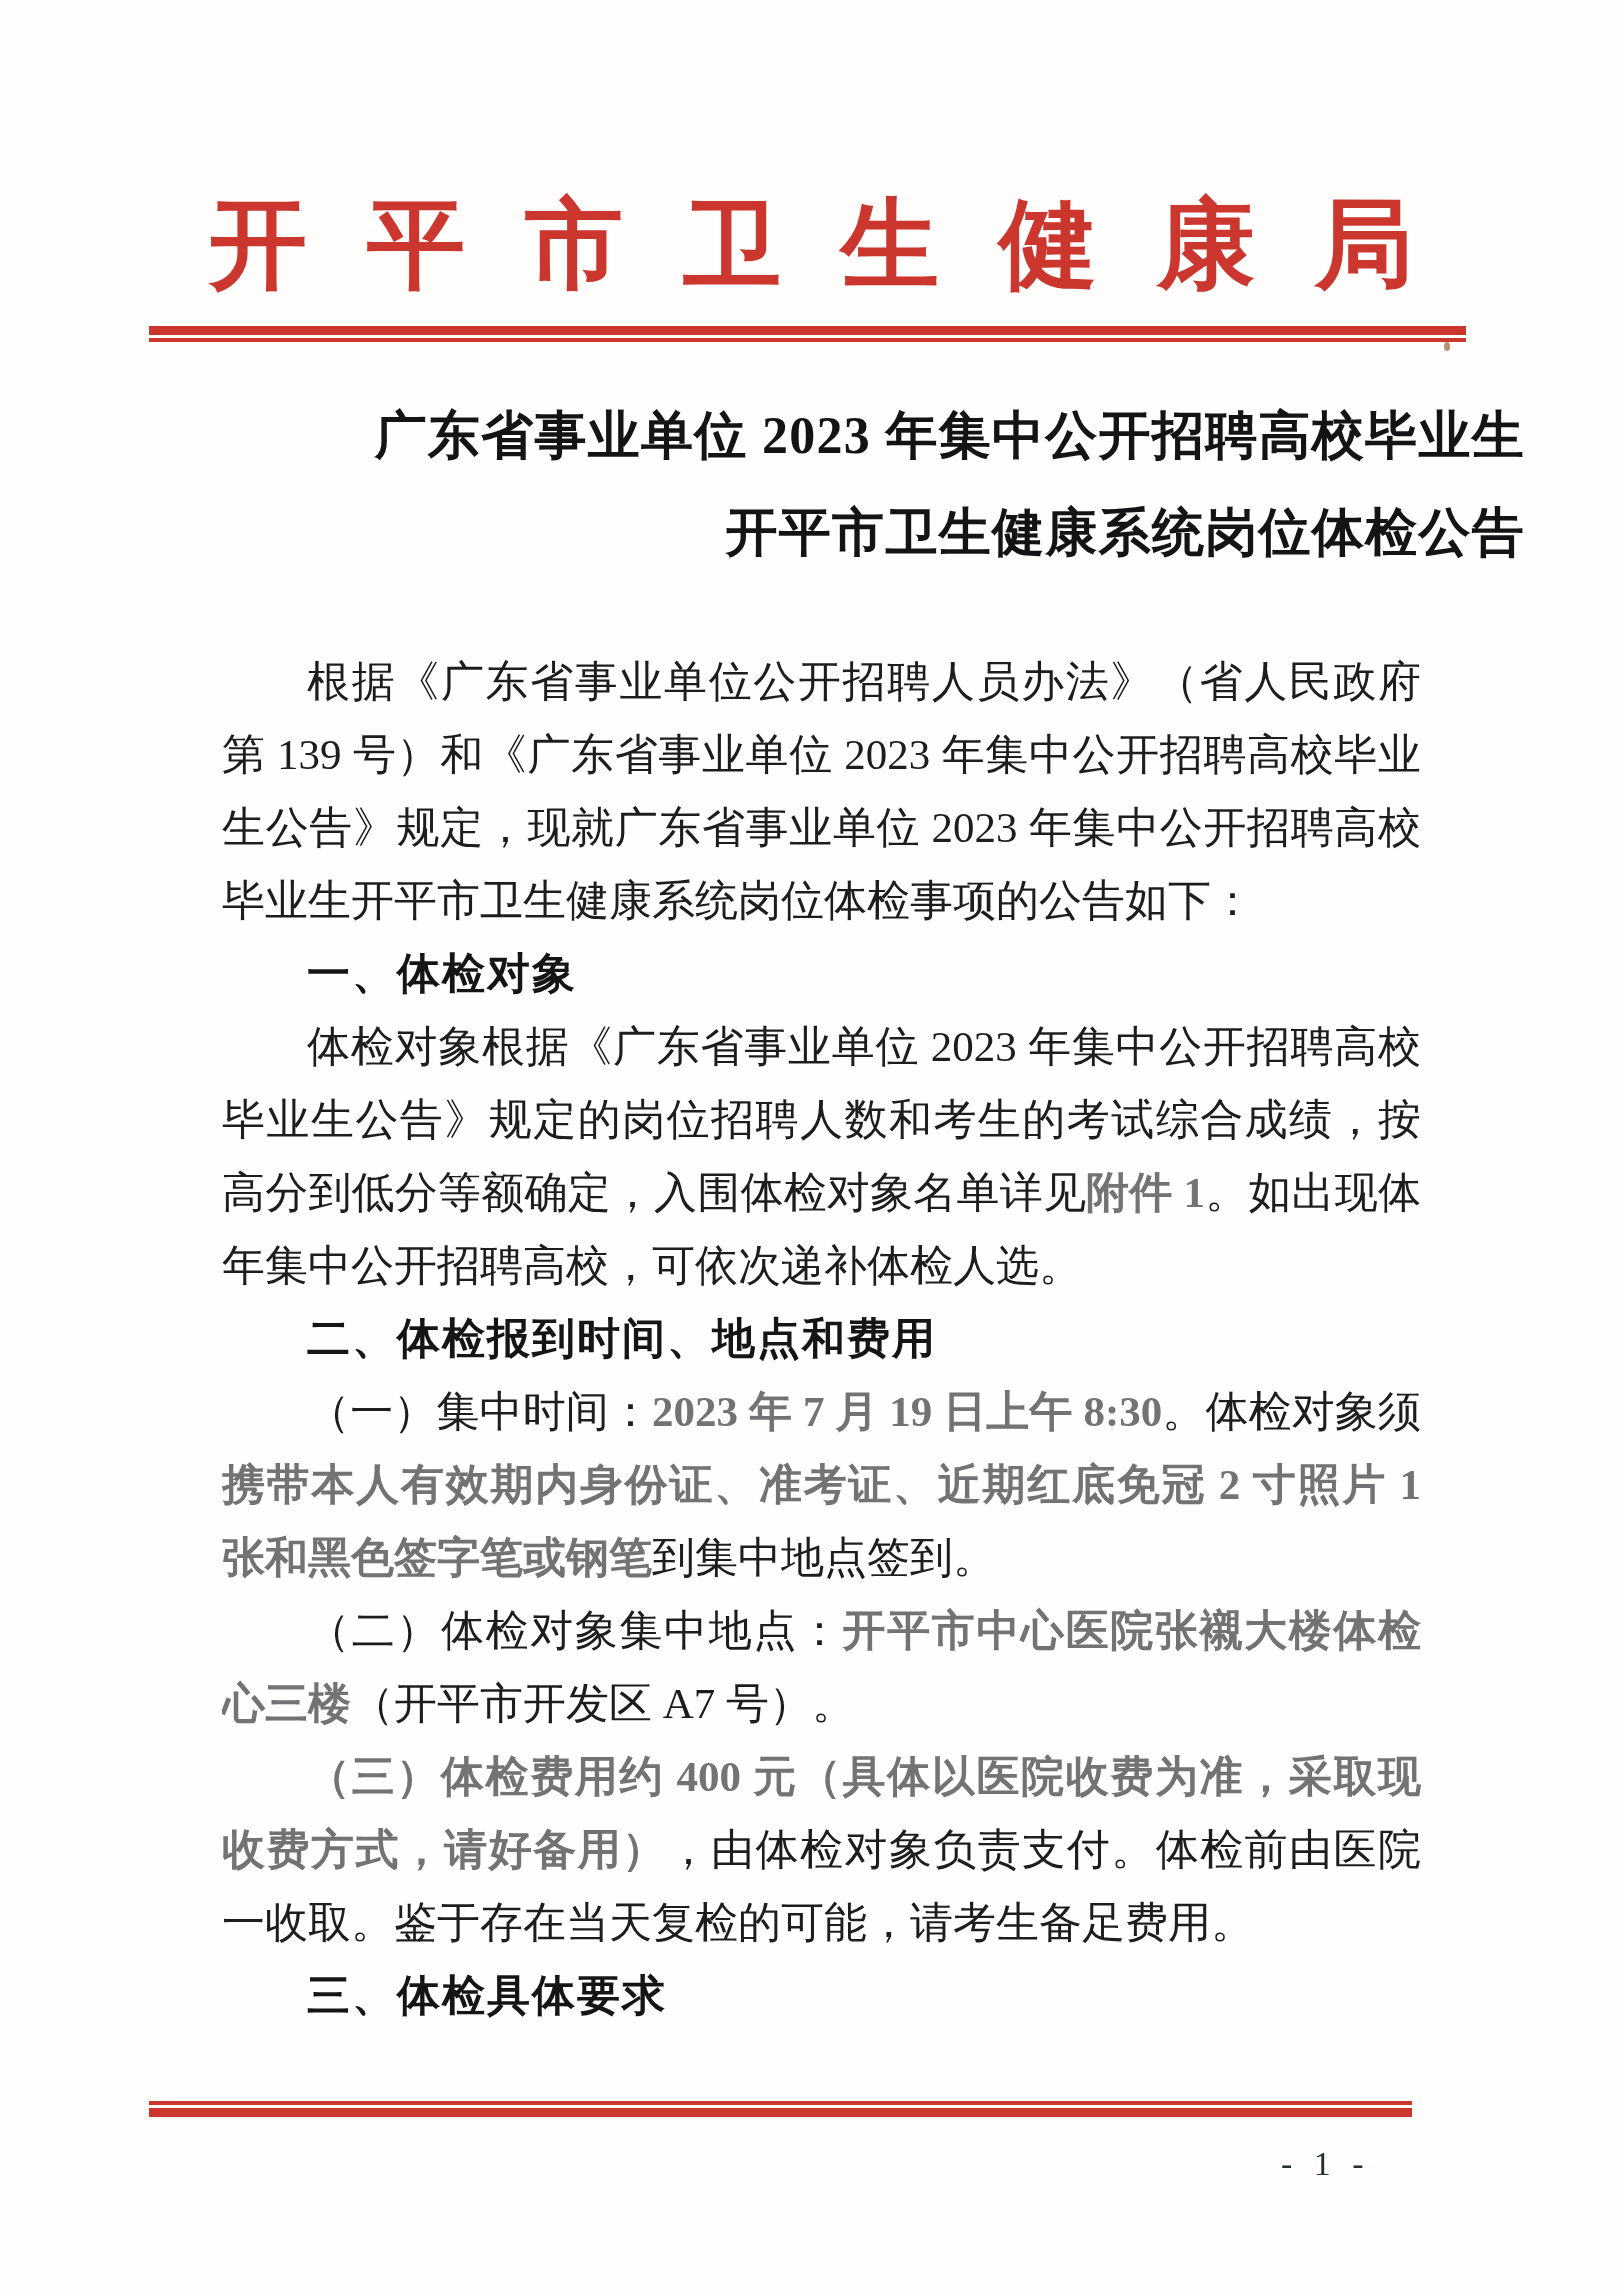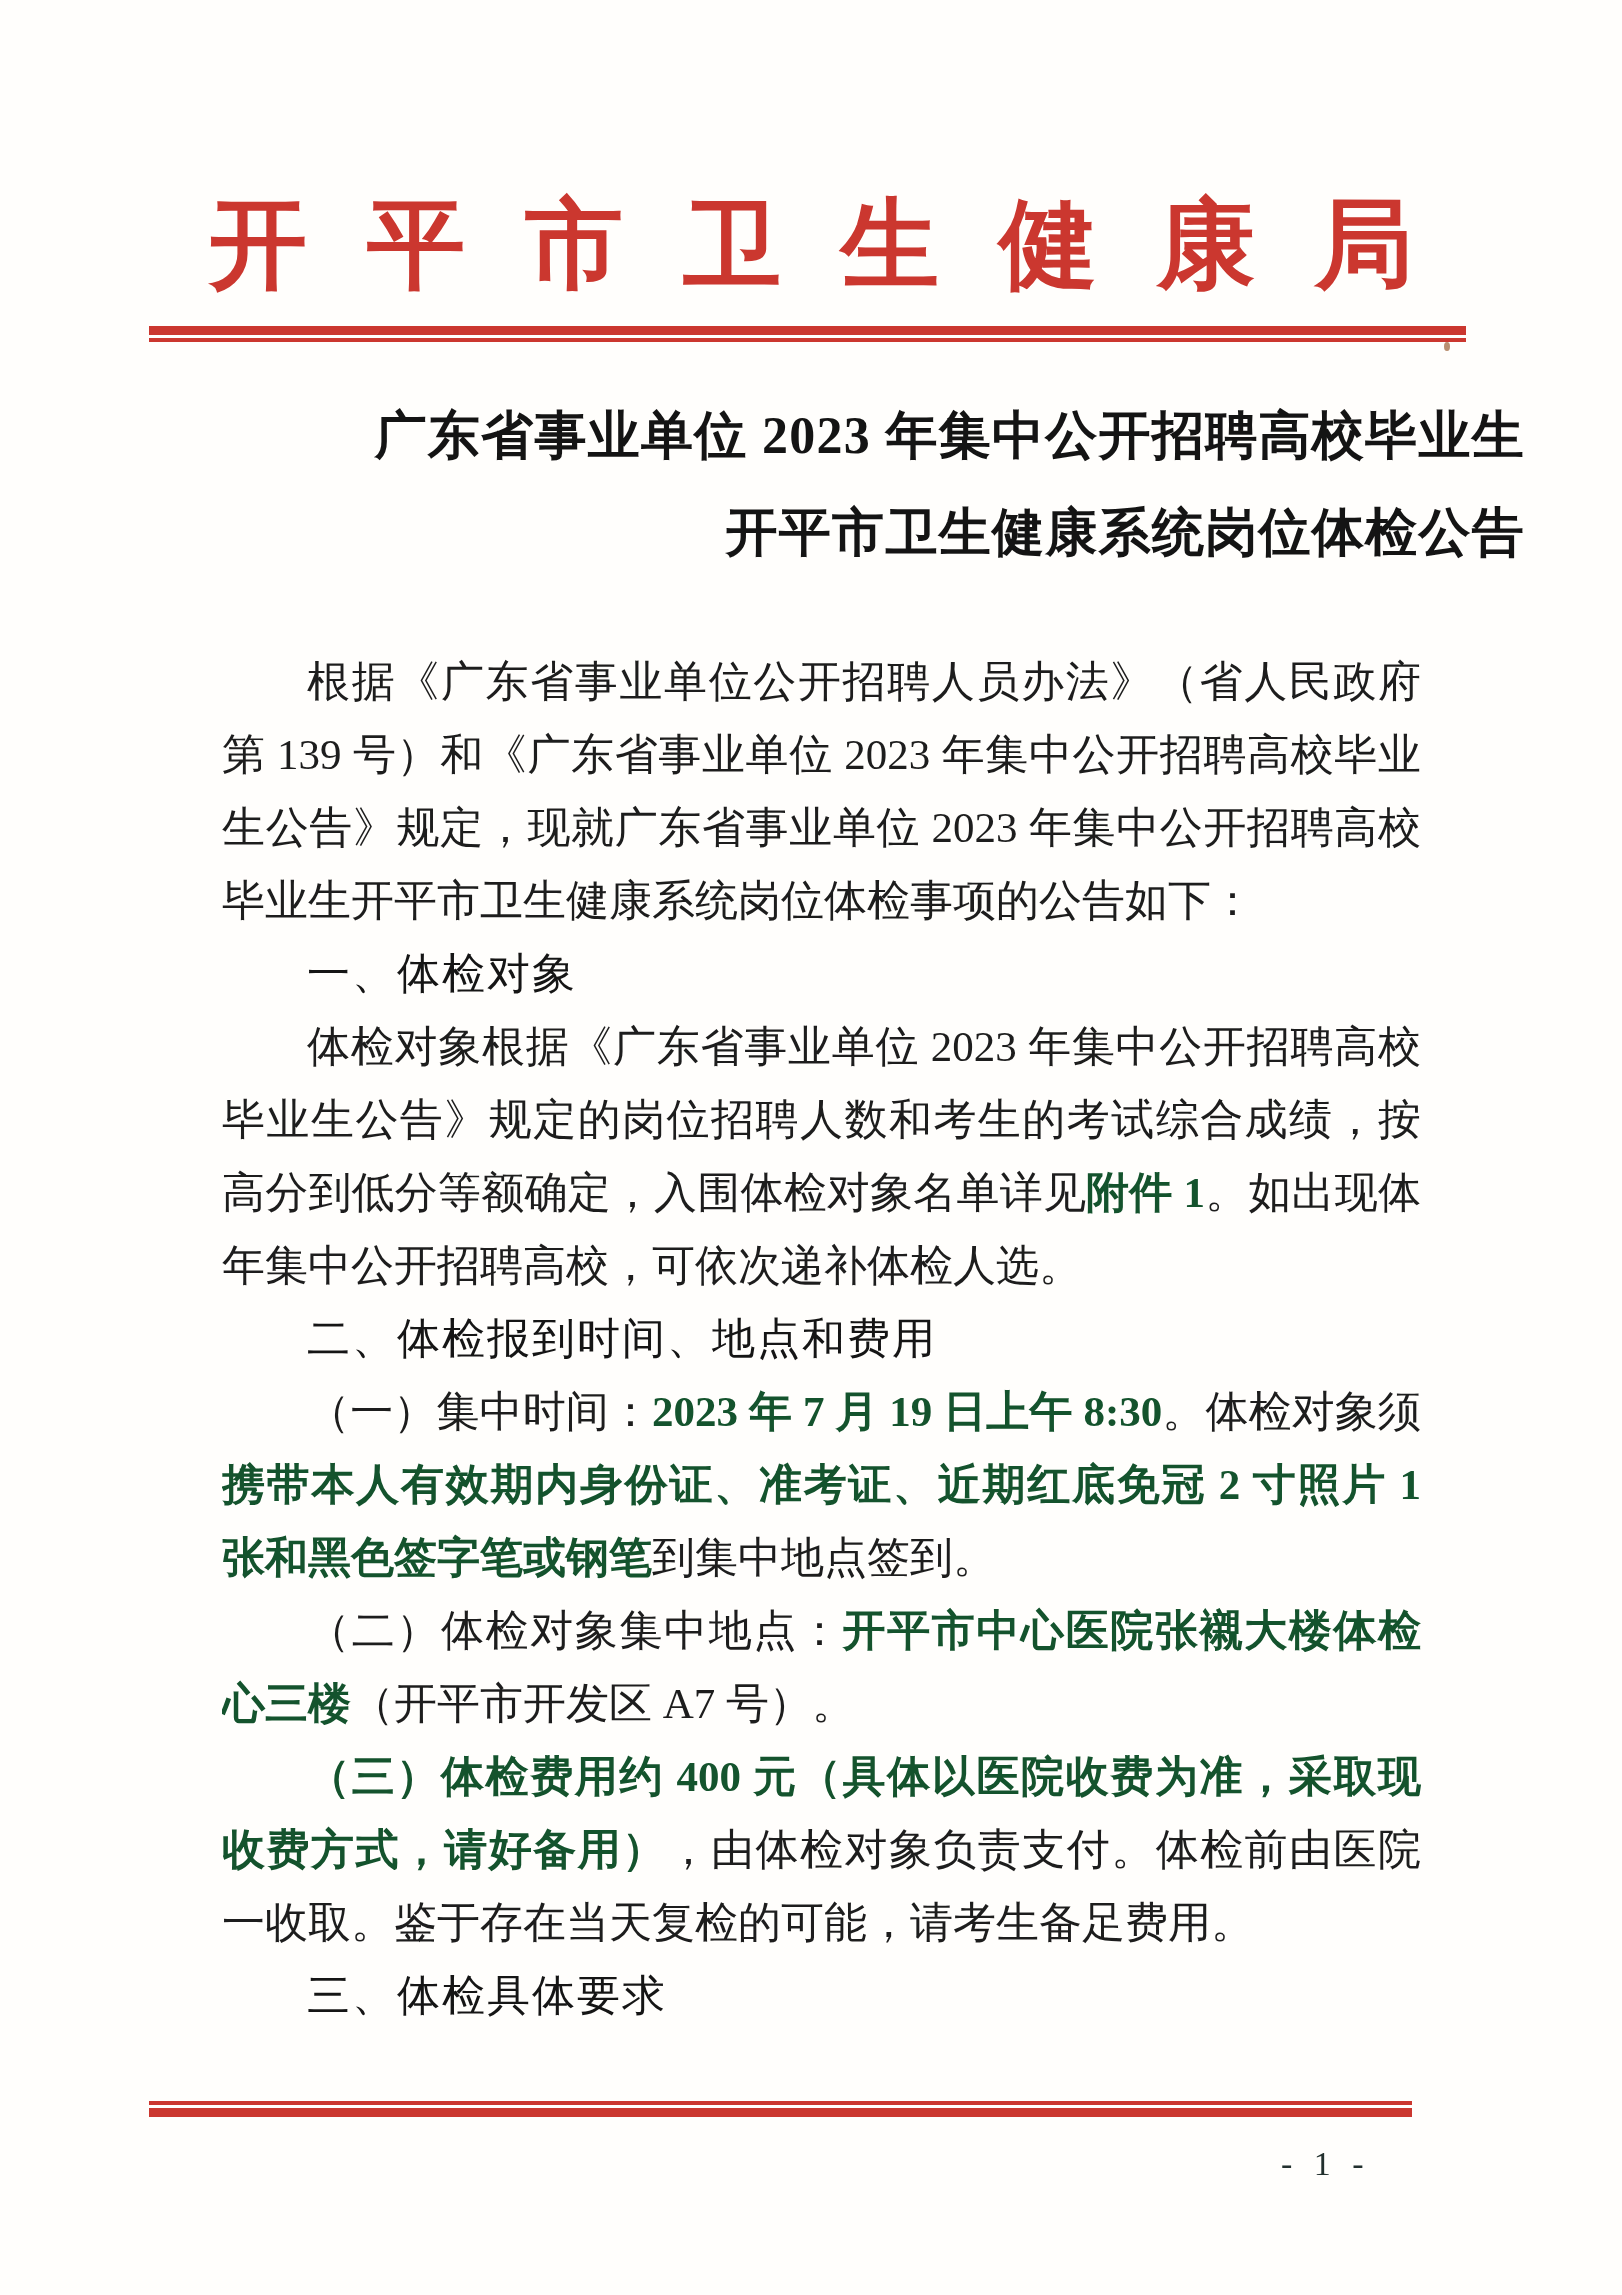--- a/index.html
+++ b/index.html
@@ -45,26 +45,26 @@
   .body{
     position:absolute;left:222px;top:645px;width:1199px;
     font-size:43px;line-height:73px;
     color:var(--ink);
   }
   .line{height:73px;overflow:hidden;}
   .line.fill{text-align:justify;text-align-last:justify;}
   .line.ind{padding-left:85px;}
   .line.heading .seg{
     font-family:"Liberation Sans",sans-serif;
-    font-weight:400;
+    font-weight:700;
     letter-spacing:2px;
     color:#151515;
   }
   .seg{white-space:pre-wrap;}
-  .seg.b{font-weight:700;color:#14532d;}
+  .seg.b{font-weight:700;color:#737373;}
   .seg.u{
     text-decoration-thickness:3.3px;
     text-underline-offset:11px;
     text-decoration-color:#161616;
   }
   
   .pageno{
     position:absolute;left:1260px;top:2144px;width:131px;
     text-align:center;
     font-size:34px;line-height:39px;

